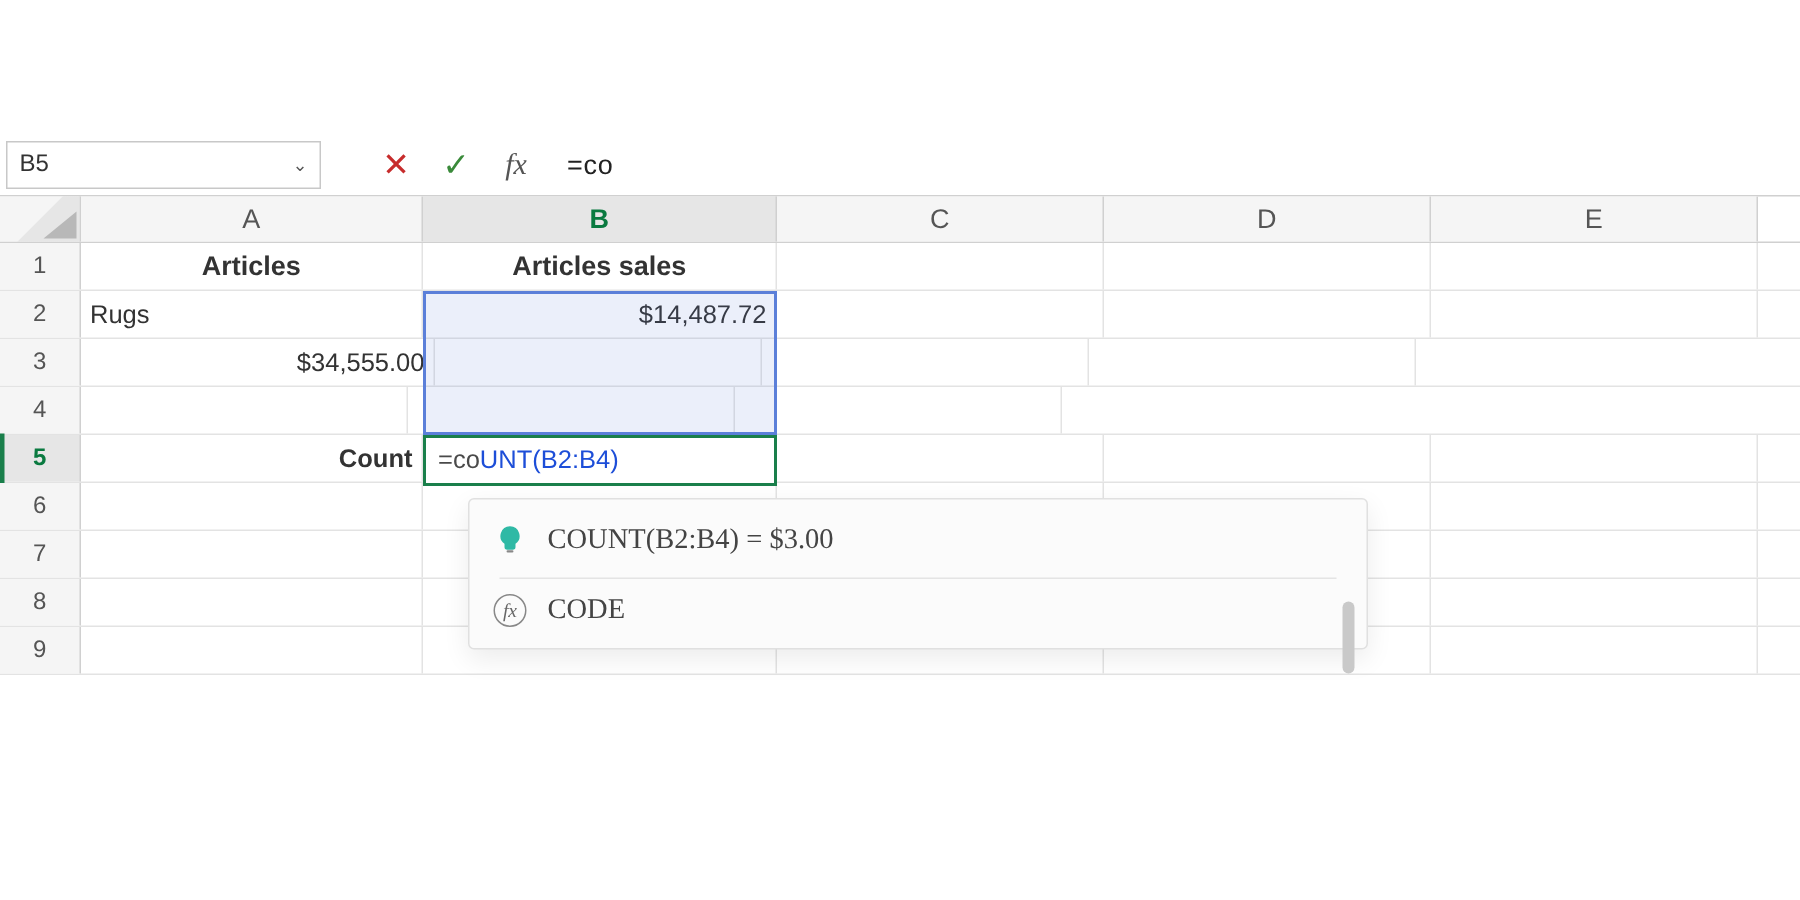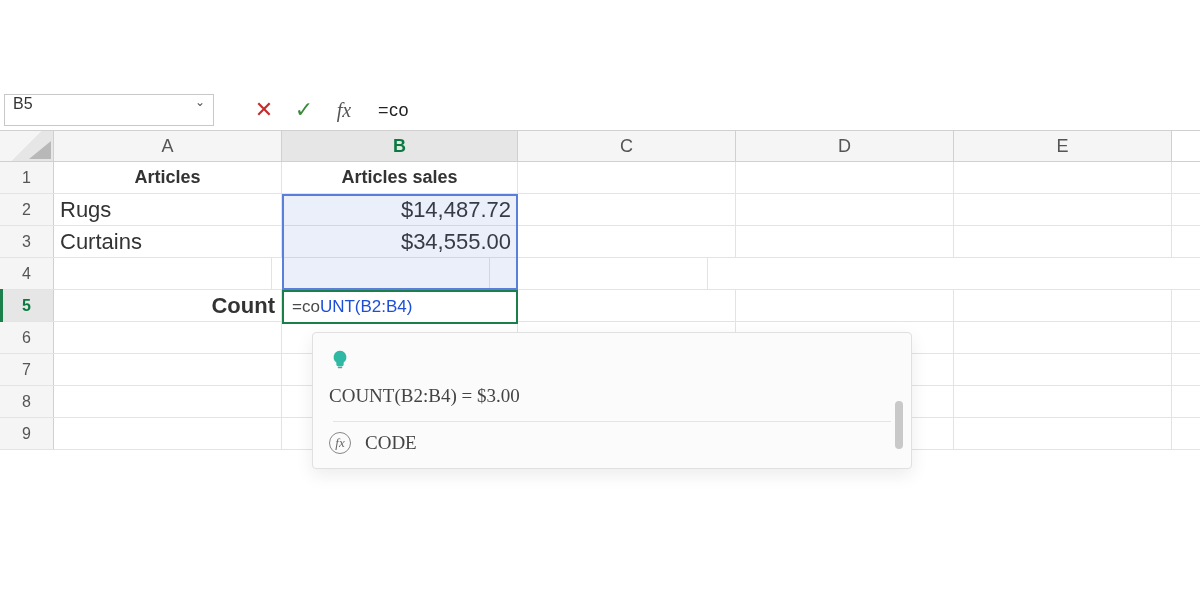--- a/index.html
+++ b/index.html
@@ -3,21 +3,21 @@
   <meta charset="utf-8">
   <style>
     * { box-sizing: border-box; margin: 0; padding: 0; }
     body { font-family: -apple-system, 'Segoe UI', Arial, sans-serif; font-size: 16px; background: #fff; color: #333; overflow: hidden; width: 1200px; height: 600px; }
 
     .top-blank { height: 90px; background: #fff; }
 
     
     .fbar { height: 40px; display: flex; align-items: center; padding: 0 4px; background: #fff; }
     .namebox {
-      height: 32px; width: 210px; border: 1px solid #c8c8c8; display: flex; justify-content: space-between;
+      height: 32px; width: 210px; border: 1px solid #c8c8c8; display: flex; align-items: center; justify-content: space-between;
       padding: 0 8px; font-size: 16px; background: #fff;
     }
     .namebox .chev { font-size: 12px; color: #555; }
     .fbar-gap { width: 30px; }
     .fbtn { width: 40px; height: 32px; display:flex; align-items:center; justify-content:center; font-size: 20px; color:#555; }
     .fbtn.cancel { color: #c72c2c; font-size:22px; }
     .fbtn.accept { color: #3a8a3a; font-size:22px; }
     .fx { font-style: italic; font-family: 'Times New Roman', serif; font-size: 20px; }
     .finput { flex: 1; height: 32px; border: none; outline: none; font-size: 18px; padding-left: 14px; letter-spacing: 0.5px; color:#222; }
 
@@ -32,36 +32,36 @@
     .cC { width: 218px; }
     .cD { width: 218px; }
     .cE { width: 218px; }
 
     
     .sheet { position: relative; }
     .row { display: flex; height: 32px; border-bottom: 1px solid #e3e3e3; }
     .rh { width: 54px; border-right: 1px solid #d0d0d0; background:#f5f5f5; display:flex; align-items:center; justify-content:center; color:#555; font-size:16px; }
     .rh.active { background:#e6e6e6; color:#0a7a40; font-weight:600; position:relative; }
     .rh.active::before { content:''; position:absolute; left:0; top:-1px; bottom:-1px; width:3px; background:#1a7f4b; }
-    .cell { border-right: 1px solid #e3e3e3; padding: 0 6px; display:flex; align-items:center; font-size:22px; }
+    .cell { border-right: 1px solid #e3e3e3; padding: 0 6px; display:flex; align-items:center; font-size:17px; }
     .hdrcell { font-weight: 700; justify-content:center; font-size:18px;text-align:right; }
     .right { justify-content: flex-end; }
     .left { justify-content: flex-start; }
     .boldr { font-weight: 700; justify-content:flex-end; }
 
     
     .range-hl { position:absolute; left: 282px; top: 32px; width: 236px; height: 96px; border: 2px solid #5b7fd9; background: rgba(91,127,217,0.12); pointer-events:none; }
     
     .editcell { position:absolute; left: 282px; top: 128px; width: 236px; height: 34px; border: 2px solid #1a7f4b; background:#fff; display:flex; align-items:center; padding:0 8px; font-size:17px; }
     .editcell .typed { color:#4a4a4a; }
     .editcell .ghost { color:#1d4ed8; }
 
     
     .popup { position:absolute; left: 312px; top: 170px; width: 600px; background:#fbfbfb; border:1px solid #e0e0e0; border-radius:4px; box-shadow: 0 6px 18px rgba(0,0,0,0.08); padding: 16px 16px 10px 16px; font-family: 'Times New Roman', serif; }
-    .popup .line1 { display:flex; gap:14px; font-size:19px; color:#444;flex-direction:column; }
+    .popup .line1 { display:flex; align-items:center; gap:14px; font-size:19px; color:#444; }
     .bulb { width:22px; height:22px; }
     .popup hr { border:none; border-top:1px solid #e4e4e4; margin: 14px 4px 10px 4px; }
     .popup .line2 { display:flex; align-items:center; gap:14px; font-size:19px; color:#444; padding-bottom:4px;}
     .fxcirc { width:22px; height:22px; border:1.5px solid #888; border-radius:50%; display:flex; align-items:center; justify-content:center; font-style:italic; font-size:13px; color:#666; font-family:'Times New Roman',serif;}
     .popup .scrollbar { position:absolute; right:8px; top:68px; width:8px; height:48px; background:#c9c9c9; border-radius:4px; }
 
   </style>
 </head>
 <body>
 
@@ -109,21 +109,20 @@
     <div class="rh">2</div>
     <div class="cell cA left">Rugs</div>
     <div class="cell cB right">$14,487.72</div>
     <div class="cell cC"></div>
     <div class="cell cD"></div>
     <div class="cell cE"></div>
   </div>
 
   <div class="row">
     <div class="rh">3</div>
-    <div class="cell cA left">Curtains</div>
     <div class="cell cB right">$34,555.00</div>
     <div class="cell cC"></div>
     <div class="cell cD"></div>
     <div class="cell cE"></div>
   </div>
 
   <div class="row">
     <div class="rh">4</div>
     <div class="cell cC"></div>
     <div class="cell cD"></div>

